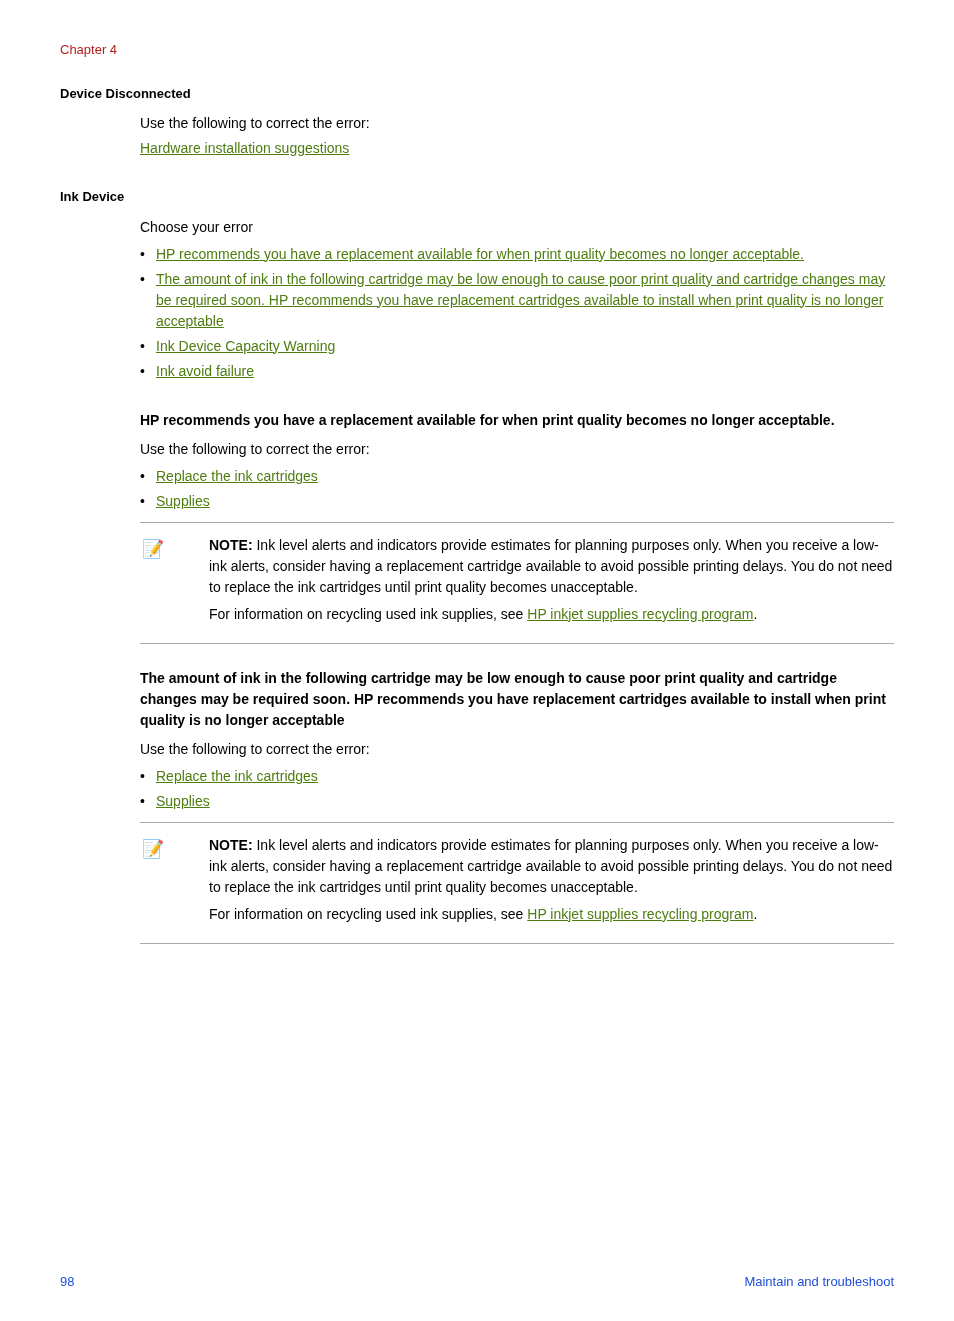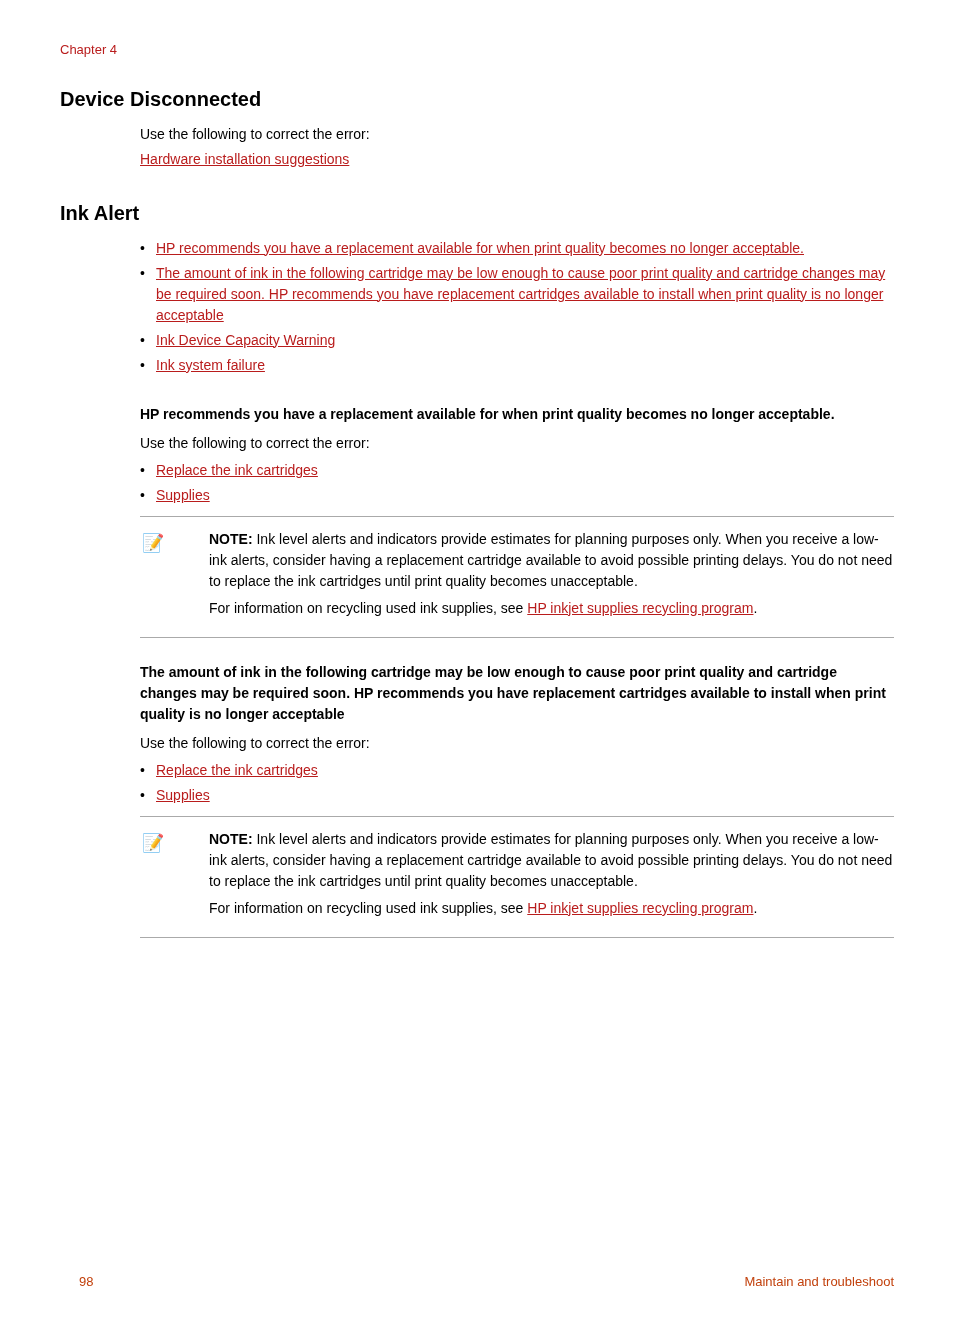--- a/index.html
+++ b/index.html
@@ -19,39 +19,39 @@
       line-height: 1.5;
     }
 
     .chapter-label {
       font-size: 13px;
       color: #b91c1c;
       margin-bottom: 24px;
     }
 
     .section-title {
-      font-size: 20px;
+      font-size: 13px;
       font-weight: bold;
       margin-bottom: 10px;
     }
 
     .indented {
       margin-left: 80px;
     }
 
     .section-block {
       margin-bottom: 28px;
     }
 
     .sub-section-block {
       margin-bottom: 20px;
     }
 
     a {
-      color: #b91c1c;
+      color: #4d7c0f;
       text-decoration: underline;
     }
 
     ul.bullet-list {
       list-style: none;
       padding: 0;
       margin: 6px 0;
     }
 
     ul.bullet-list li {
@@ -106,22 +106,21 @@
     }
 
     .footer-bar {
       position: fixed;
       bottom: 30px;
       left: 60px;
       right: 60px;
       display: flex;
       justify-content: space-between;
       font-size: 13px;
-      color: #c2410c;
-      margin-left: 19px;
+      color: #1d4ed8;
     }
 
     .page-content {
       padding-bottom: 60px;
     }
   </style>
 </head>
 <body>
 
 <div class="page-content">
@@ -132,34 +131,35 @@
     <div class="section-title">Device Disconnected</div>
     <div class="indented">
       <p>Use the following to correct the error:</p>
       <p style="margin-top:4px;">
         <a href="#">Hardware installation suggestions</a>
       </p>
     </div>
   </div>
 
   <div class="section-block">
-    <div class="section-title">Ink Alert</div>
-    <div class="indented">
+    <div class="section-title">Ink Device</div>
+    <div class="indented">
+      <p>Choose your error</p>
       <ul class="bullet-list">
         <li>
           <a href="#">HP recommends you have a replacement available for when print quality becomes no longer acceptable.</a>
         </li>
         <li>
           <a href="#">The amount of ink in the following cartridge may be low enough to cause poor print quality and cartridge changes may be required soon. HP recommends you have replacement cartridges available to install when print quality is no longer acceptable</a>
         </li>
         <li>
           <a href="#">Ink Device Capacity Warning</a>
         </li>
         <li>
-          <a href="#">Ink system failure</a>
+          <a href="#">Ink avoid failure</a>
         </li>
       </ul>
     </div>
   </div>
 
   <div class="sub-section-block">
     <div class="indented">
       <p class="bold-heading">HP recommends you have a replacement available for when print quality becomes no longer acceptable.</p>
       <p>Use the following to correct the error:</p>
       <ul class="bullet-list" style="margin-top:6px;">

